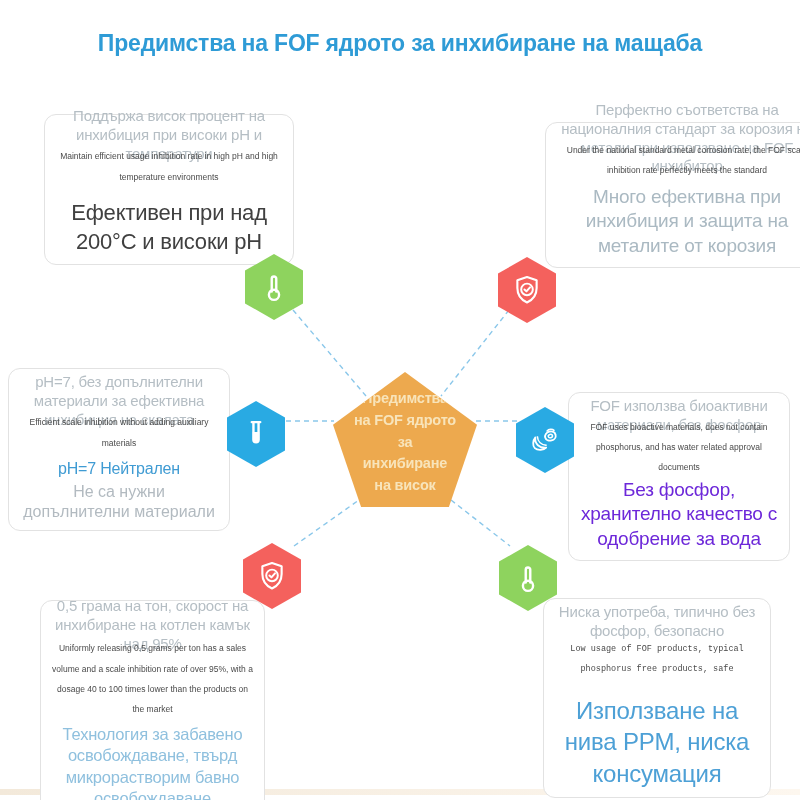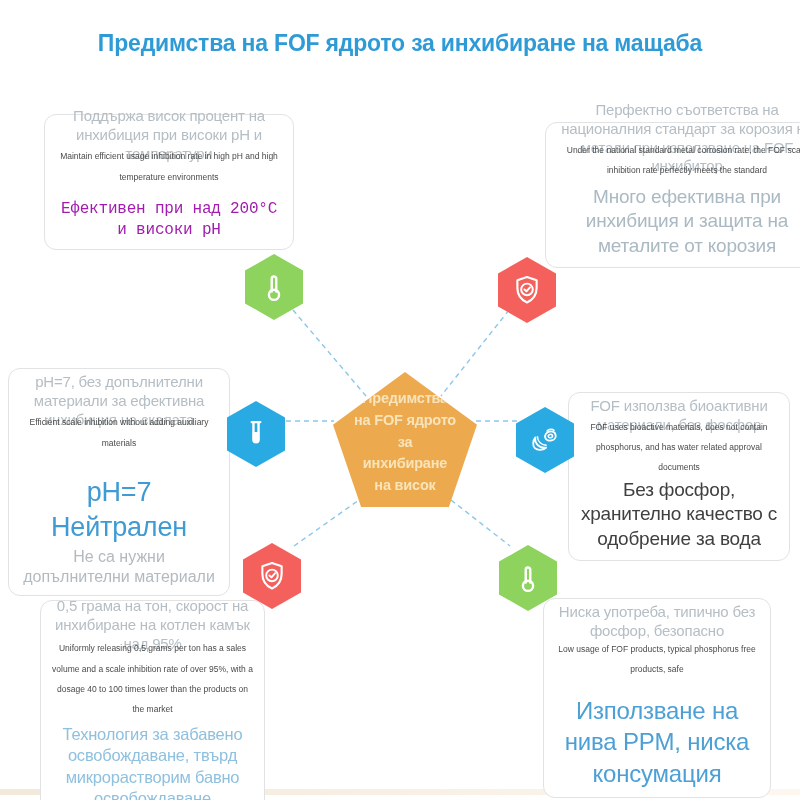--- a/index.html
+++ b/index.html
@@ -16,45 +16,45 @@
   .card{position:absolute;background:#ffffff;border:1px solid #e2e2e2;border-radius:12px;
         text-align:center;padding:8px 10px;box-sizing:border-box;z-index:2;}
   .card-heading{font-size:15px;line-height:1.25;color:#b5bec4;letter-spacing:-0.2px;}
   .card-subtext{font-size:8.5px;line-height:2.4;color:#4a4a4a;position:relative;}
   .card-highlight{line-height:1.3;letter-spacing:-0.2px;}
   .card-note{font-size:16px;line-height:1.25;color:#b2bac0;margin-top:2px;}
 
   .card-tl{left:44px;top:114px;width:250px;min-height:122px;}
   .card-tl .card-heading{margin-top:-16px;}
   .card-tl .card-subtext{margin-top:-17px;}
-  .card-tl .card-highlight{margin-top:12px;font-size:16px;color:#a21caf;font-family:Liberation Mono, monospace;}
+  .card-tl .card-highlight{margin-top:12px;font-size:22px;color:#404040;}
 
   .card-tr{left:545px;top:122px;width:284px;min-height:132px;}
   .card-tr .card-heading{margin-top:-30px;}
   .card-tr .card-subtext{margin-top:-36px;}
   .card-tr .card-highlight{margin-top:4px;font-size:19px;color:#aab9c2;}
 
   .card-ml{left:8px;top:368px;width:222px;min-height:126px;}
   .card-ml .card-heading{margin-top:-4px;}
   .card-ml .card-subtext{margin-top:-17px;}
-  .card-ml .card-highlight{margin-top:22px;font-size:27px;color:#3f9bd3;}
+  .card-ml .card-highlight{margin-top:6px;font-size:16px;color:#3f9bd3;}
 
   .card-mr{left:568px;top:392px;width:222px;min-height:136px;}
   .card-mr .card-heading{margin-top:-4px;}
   .card-mr .card-subtext{margin-top:-18px;text-align:center;}
-  .card-mr .card-highlight{margin-top:0;font-size:19px;color:#404040;}
+  .card-mr .card-highlight{margin-top:0;font-size:19px;color:#6d28d9;}
 
   .card-bl{left:40px;top:600px;width:225px;min-height:140px;}
   .card-bl .card-heading{margin-top:-12px;}
   .card-bl .card-subtext{margin-top:-15px;}
   .card-bl .card-highlight{margin-top:4px;font-size:16.5px;color:#8fc0de;}
 
   .card-br{left:543px;top:598px;width:228px;min-height:128px;}
   .card-br .card-heading{margin-top:-4px;}
-  .card-br .card-subtext{margin-top:-2px;}
+  .card-br .card-subtext{margin-top:-2px;font-family:Liberation Mono, monospace;}
   .card-br .card-highlight{margin-top:16px;font-size:24px;color:#4da0d6;}
 
   .hex{position:absolute;width:58px;height:66px;z-index:3;
        clip-path:polygon(50% 0,100% 25%,100% 75%,50% 100%,0 75%,0 25%);
        display:flex;align-items:center;justify-content:center;}
   .hex svg{width:34px;height:34px;}
   .hex svg *{stroke:#ffffff;}
   .hex-green{background:#8ed35e;}
   .hex-red{background:#f4615d;}
   .hex-blue{background:#29aae3;}

